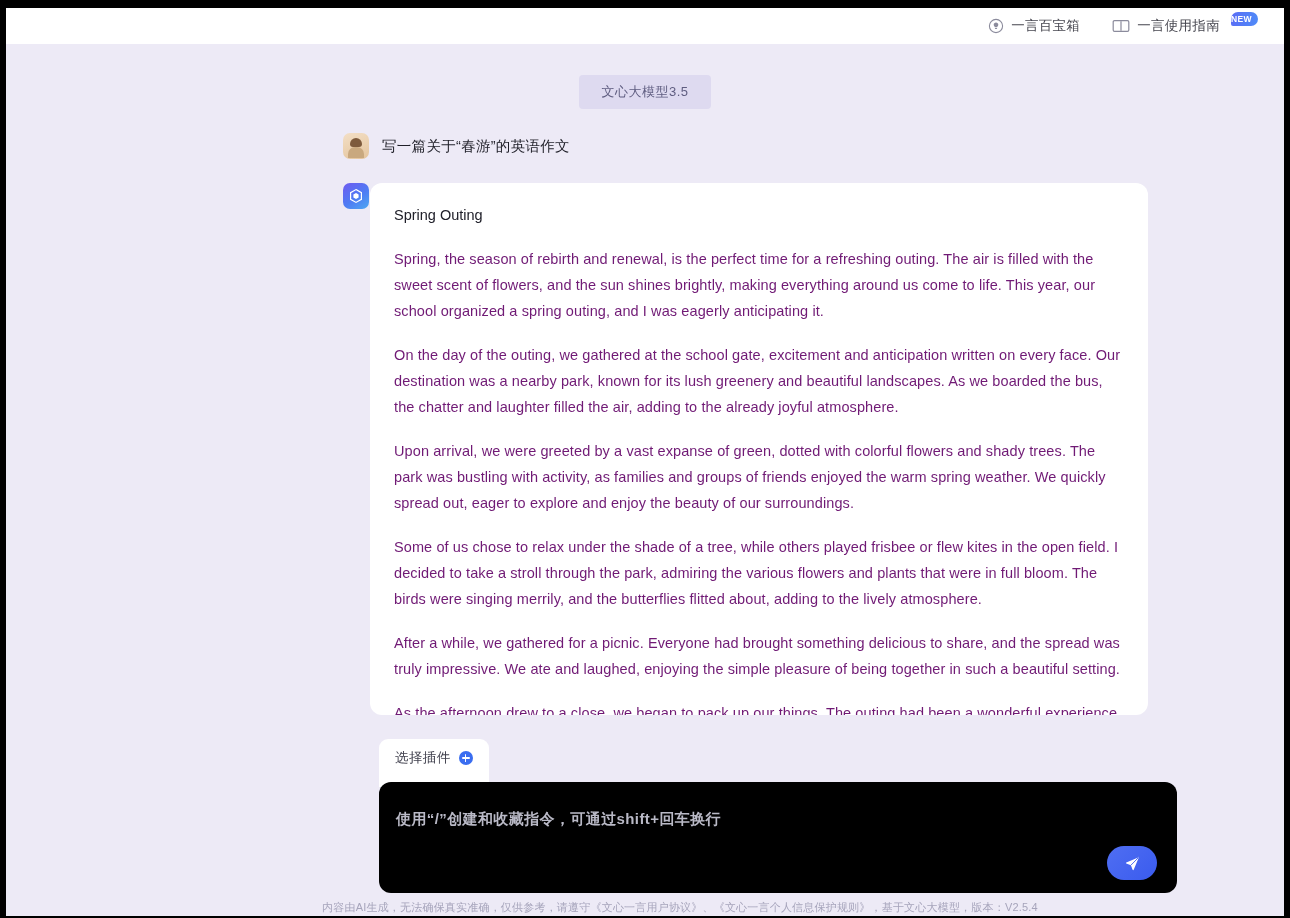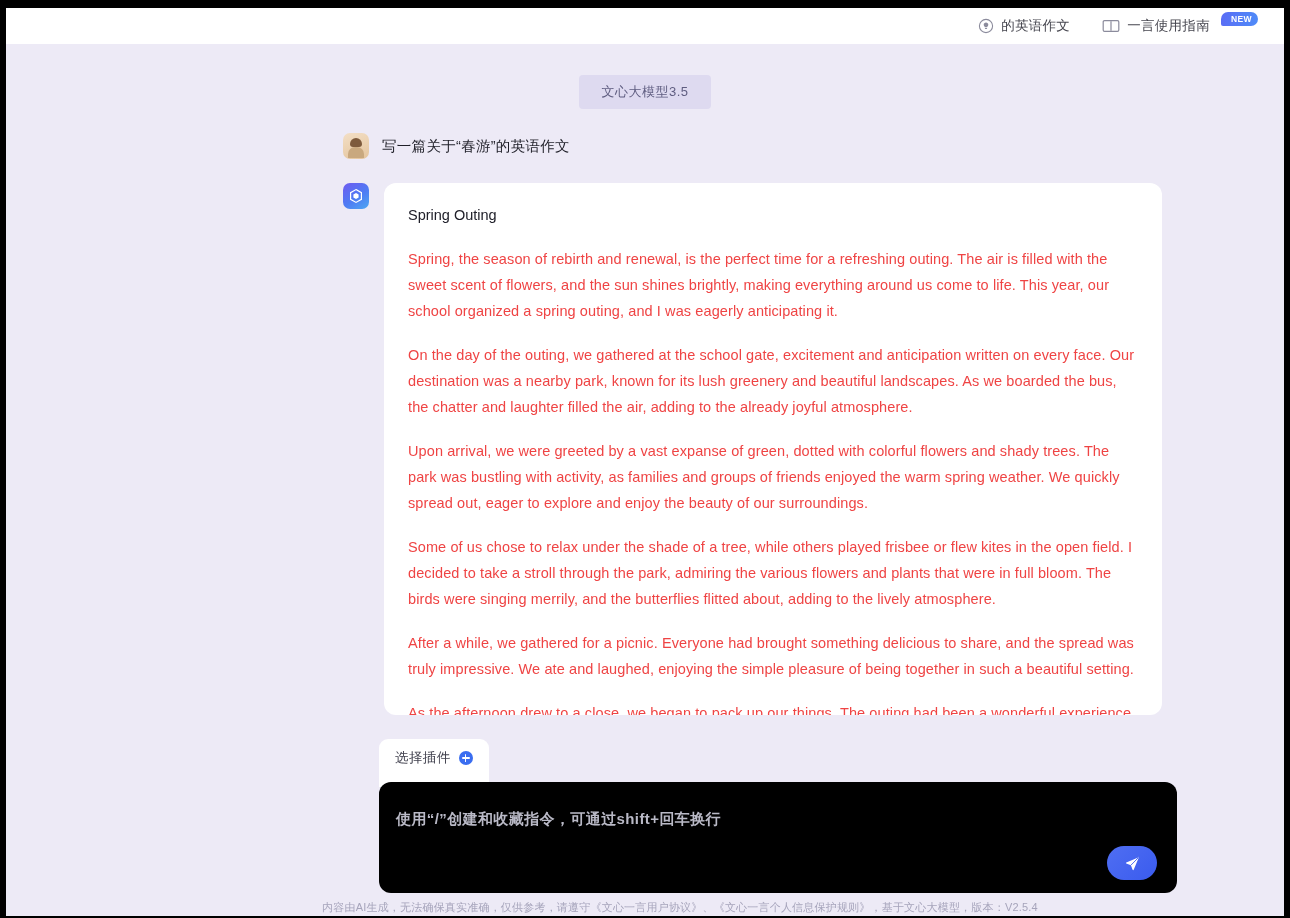--- a/index.html
+++ b/index.html
@@ -52,21 +52,21 @@
     white-space: nowrap;
   }
   .icon-svg { display: block; }
   .new-badge {
     margin-left: 4px;
     background: linear-gradient(100deg,#5a6cf5 0%,#4f8cf8 100%);
     color: #fff;
     font-size: 8.5px;
     font-weight: bold;
     letter-spacing: .4px;
-    padding: 2px 6px 2px 10px;
+    padding: 2px 6px 2px 0;
     border-radius: 7px 7px 7px 2px;
     position: relative;
     top: -7px;
     left: -2px;
     transform: translateX(2px);
   }
 
   
   .chat-area {
     position: absolute;
@@ -132,39 +132,39 @@
   }
   .user-text {
     margin-left: 13px;
     font-size: 14.5px;
     color: #1f1f28;
     line-height: 26px;
     letter-spacing: .3px;
   }
 
   .answer-card {
-    margin-left: 15px;
+    margin-left: 1px;
     width: 778px;
     background: #ffffff;
     border-radius: 12px;
     padding: 20px 24px 0 24px;
     box-sizing: border-box;
     height: 532px;
     overflow: hidden;
     position: relative;
   }
   .answer-title {
     font-size: 14.5px;
     color: #20202a;
     line-height: 24px;
     margin: 0 0 19px 0;
   }
   .answer-p {
     font-size: 14.5px;
-    color: #ef4444;
+    color: #701a75;
     line-height: 26px;
     margin: 0 0 18px 0;
     letter-spacing: .1px;
   }
 
   
   .composer {
     position: absolute;
     left: 0;
     top: 716px;
@@ -259,21 +259,21 @@
   <div class="header">
 
     <div class="header-item">
       <span>
         <svg class="icon-svg" width="16" height="16" viewBox="0 0 16 16" fill="none">
           <circle cx="8" cy="8" r="6.6" stroke="#8b8b9c" stroke-width="1.1"></circle>
           <path d="M8 4.6c-1.3 0-2.3 1-2.3 2.2 0 .8.4 1.3.8 1.7.2.2.3.4.3.7h2.4c0-.3.1-.5.3-.7.4-.4.8-.9.8-1.7 0-1.2-1-2.2-2.3-2.2z" fill="#8b8b9c"></path>
           <rect x="6.9" y="10" width="2.2" height="1" rx=".5" fill="#8b8b9c"></rect>
         </svg>
       </span>
-      <span class="header-label">的英语作文</span>
+      <span class="header-label">一言百宝箱</span>
     </div>
 
     <div class="header-item">
       <span>
         <svg class="icon-svg" width="18" height="16" viewBox="0 0 18 16" fill="none">
           <rect x="1.2" y="2.6" width="15.6" height="10.8" rx="1.3" stroke="#8b8b9c" stroke-width="1.2"></rect>
           <line x1="9" y1="3.2" x2="9" y2="12.8" stroke="#8b8b9c" stroke-width="1.2"></line>
         </svg>
       </span>
       <span class="header-label">一言使用指南</span>

